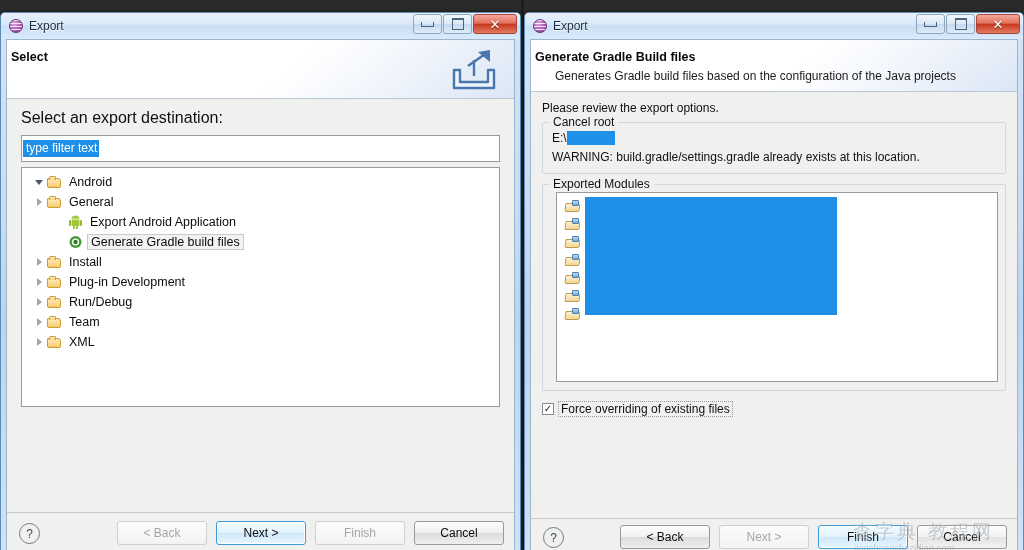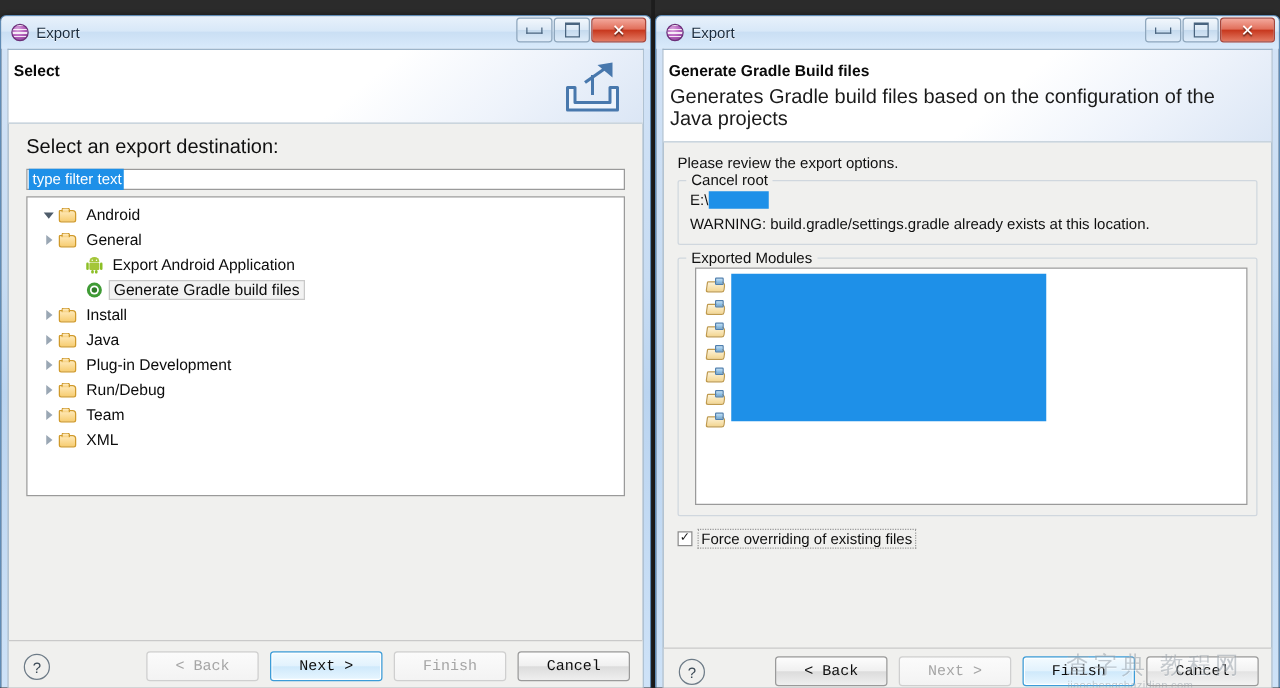--- a/index.html
+++ b/index.html
@@ -57,30 +57,30 @@
   
   .dlg-body{position:absolute;left:5px;right:5px;top:26px;bottom:0;
     background:#f0f0ee;border:1px solid #9db4c9;border-bottom:none;box-sizing:border-box;}
 
   .wiz-header{
     background:#fff;border-bottom:1px solid #b9c7d4;
     position:relative;padding:10px 12px 8px 4px;box-sizing:border-box;
     background-image:linear-gradient(140deg,#fff 55%,#eef3fb 78%,#dbe6f5 100%);
   }
   .wiz-title{font-weight:bold;font-size:12.5px;color:#0a0a0a;}
-  .wiz-desc{font-size:16px;color:#1a1a1a;margin-top:5px;margin-left:1px;}
+  .wiz-desc{font-size:12px;color:#1a1a1a;margin-top:5px;margin-left:20px;}
 
   .export-icon{position:absolute;right:14px;top:8px;width:52px;height:46px;}
 
   .content{padding:10px 14px 0 14px;}
 
   .lbl{font-size:16px;color:#101010;}
 
   .filter-box{
-    margin-top:8px;height:17px;background:#fff;border:1px solid #9a9a9a;
+    margin-top:8px;height:27px;background:#fff;border:1px solid #9a9a9a;
     display:flex;align-items:center;box-sizing:border-box;
   }
   .filter-sel{
     background:#1e90e8;color:#fff;font-size:12px;padding:1px 2px 2px 3px;
     margin-left:1px;line-height:14px;
   }
 
   .tree{
     margin-top:5px;height:240px;background:#fff;border:1px solid #9a9a9a;
     overflow:hidden;box-sizing:border-box;padding-top:4px;
@@ -118,21 +118,20 @@
     position:absolute;left:12px;top:10px;width:19px;height:19px;border-radius:50%;
     border:1px solid #6d7b87;color:#3c4a56;font-size:12px;
     display:flex;align-items:center;justify-content:center;background:transparent;
   }
   .btns{position:absolute;right:10px;top:8px;display:flex;gap:9px;}
   .btn{
     width:90px;height:24px;font-size:12px;color:#0d0d0d;
     display:flex;align-items:center;justify-content:center;
     border:1px solid #9a9a9a;border-radius:3px;box-sizing:border-box;
     background:linear-gradient(to bottom,#fdfdfd 0%,#f2f2f2 48%,#e3e3e3 52%,#f3f3f3 100%);
-    font-family:Liberation Mono, monospace;
   }
   .btn.disabled{color:#a5a5a5;border-color:#cfcfcf;
     background:linear-gradient(to bottom,#fbfbfb,#f3f3f3);}
   .btn.default{
     border:1px solid #3c9cd8;
     background:linear-gradient(to bottom,#f3fbff 0%,#e2f2fd 48%,#cfe9fb 52%,#e8f6ff 100%);
     box-shadow:inset 0 0 0 1px #ffffff;
   }
   .btn.strong{background:linear-gradient(to bottom,#fdfdfd 0%,#f0f0f0 48%,#dcdcdc 52%,#efefef 100%);}
 
@@ -279,27 +278,20 @@
 
 
           <div class="trow">
             <span class="twist">
                 <span class="arrow-c"></span>
               </span>
             <span class="folder"></span>
             <span class="tlabel">Install</span>
           </div>
 
-          <div class="trow">
-            <span class="twist">
-                <span class="arrow-c"></span>
-              </span>
-            <span class="folder"></span>
-            <span class="tlabel">Java</span>
-          </div>
 
           <div class="trow">
             <span class="twist">
                 <span class="arrow-c"></span>
               </span>
             <span class="folder"></span>
             <span class="tlabel">Plug-in Development</span>
           </div>
 
           <div class="trow">

